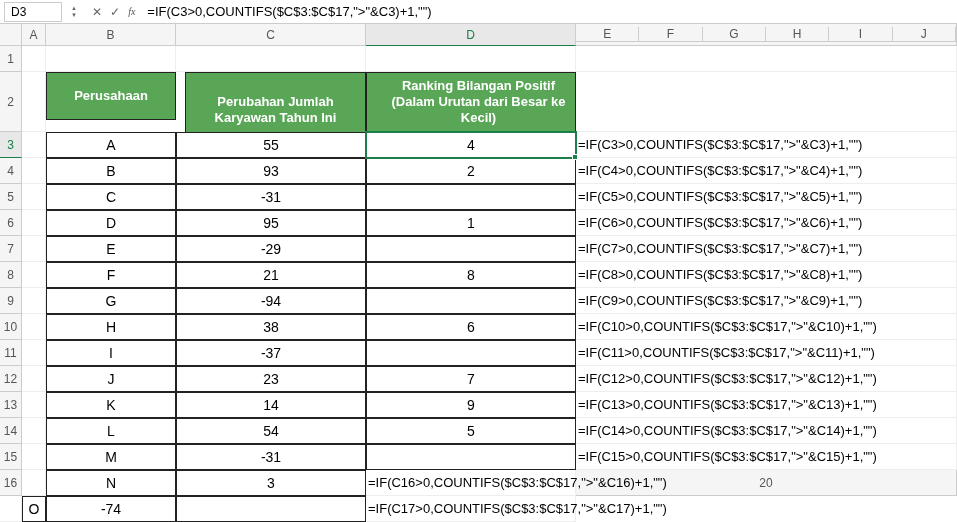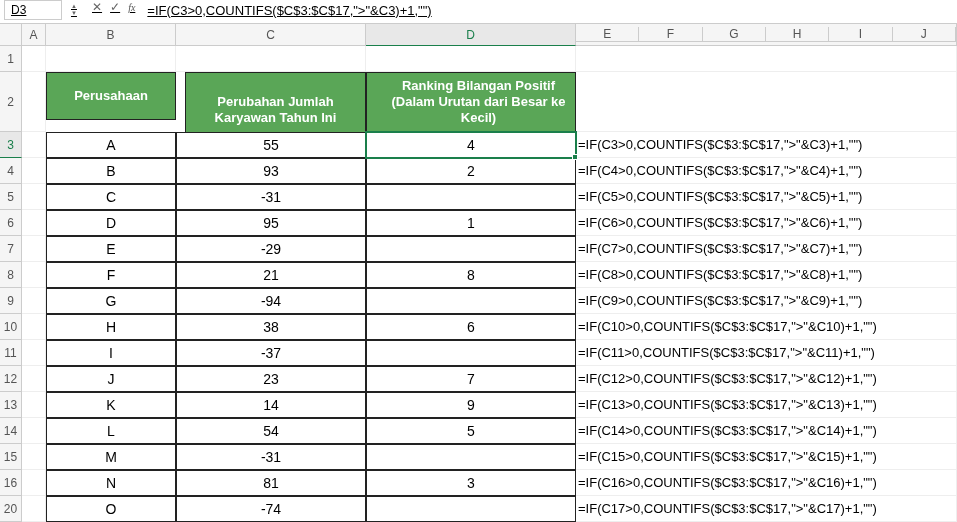--- a/index.html
+++ b/index.html
@@ -8,26 +8,25 @@
     font-size: 13px;
     background: #fff;
     color: #000;
     width: 957px;
     height: 522px;
     overflow: hidden;
     position: relative;
   }
   .top-bar {
     display: flex;
-    align-items: flex-start;
+    align-items: center;
     height: 24px;
     border-bottom: 1px solid #ccc;
     padding: 0 4px;
     gap: 6px;
-    text-decoration: underline;
   }
   .name-box {
     width: 58px;
     height: 20px;
     border: 1px solid #ccc;
     background: #fff;
     font-size: 12px;
     display: flex;
     align-items: center;
     padding-left: 6px;
@@ -286,21 +285,20 @@
     <div class="cell"></div>
     <div class="cell data-cell">M</div>
     <div class="cell data-cell">-31</div>
     <div class="cell data-cell"></div>
     <div class="cell" style="padding-left:2px;">
       <span class="ftext">=IF(C15&gt;0,COUNTIFS($C$3:$C$17,"&gt;"&amp;C15)+1,"")</span>
     </div>
     <div class="row-head">16</div>
     <div class="cell"></div>
     <div class="cell data-cell">N</div>
-    <div class="cell data-cell">81</div>
     <div class="cell data-cell">3</div>
     <div class="cell" style="padding-left:2px;">
       <span class="ftext">=IF(C16&gt;0,COUNTIFS($C$3:$C$17,"&gt;"&amp;C16)+1,"")</span>
     </div>
     <div class="row-head">20</div>
     <div class="cell"></div>
     <div class="cell data-cell">O</div>
     <div class="cell data-cell">-74</div>
     <div class="cell data-cell"></div>
     <div class="cell" style="padding-left:2px;">

